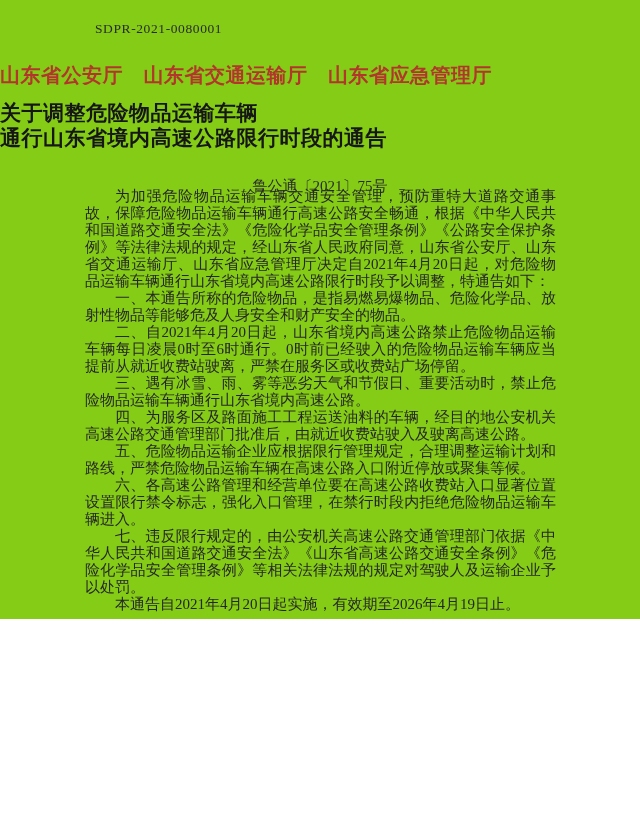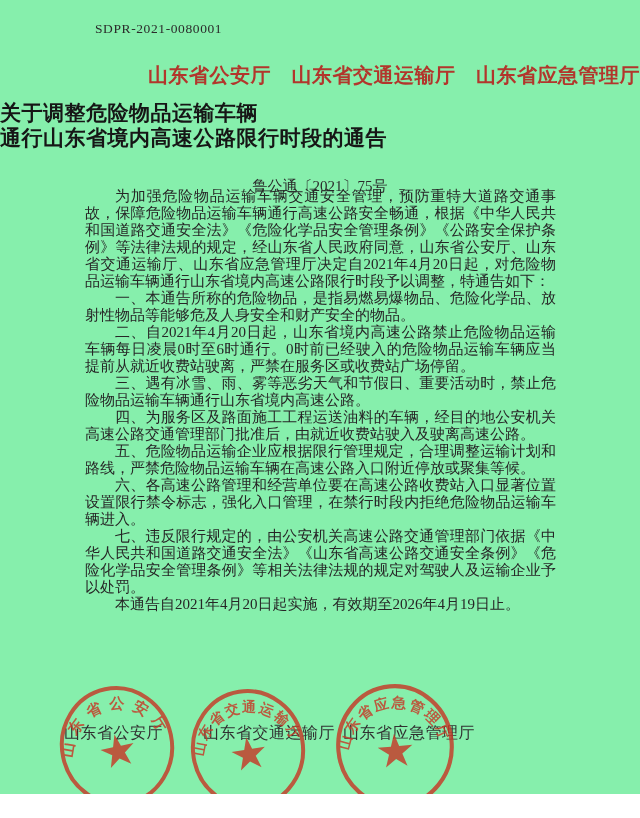--- a/index.html
+++ b/index.html
@@ -1,30 +1,30 @@
 <!DOCTYPE html>
 <html><head>
 <meta charset="utf-8">
 <style>
   html,body{margin:0;padding:0;background:#ffffff;}
   .page{
     position:relative;
-    width:640px;height:794px;
-    background:#86efac;
+    width:640px;height:619px;
+    background:#84cc16;
     overflow:hidden;
     font-family:"Liberation Serif","DejaVu Serif",serif;
     color:#242424;
   }
   .doc-code{
     position:absolute;left:95px;top:21px;
     font-size:13.5px;letter-spacing:0.6px;color:#2b2b2b;
   }
   .agencies{
     position:absolute;left:0;top:62px;width:640px;
-    text-align:right;font-size:20px;font-weight:bold;
+    text-align:left;font-size:20px;font-weight:bold;
     color:#b2362c;letter-spacing:0.5px;white-space:nowrap;
   }
   .title{
     position:absolute;left:0;top:101px;width:640px;
     text-align:left;font-size:21px;font-weight:bold;
     line-height:25px;color:#161616;letter-spacing:0.5px;
   }
   .doc-number{
     position:absolute;left:0;top:177px;width:640px;
     text-align:center;font-size:15px;color:#2b2b2b;

